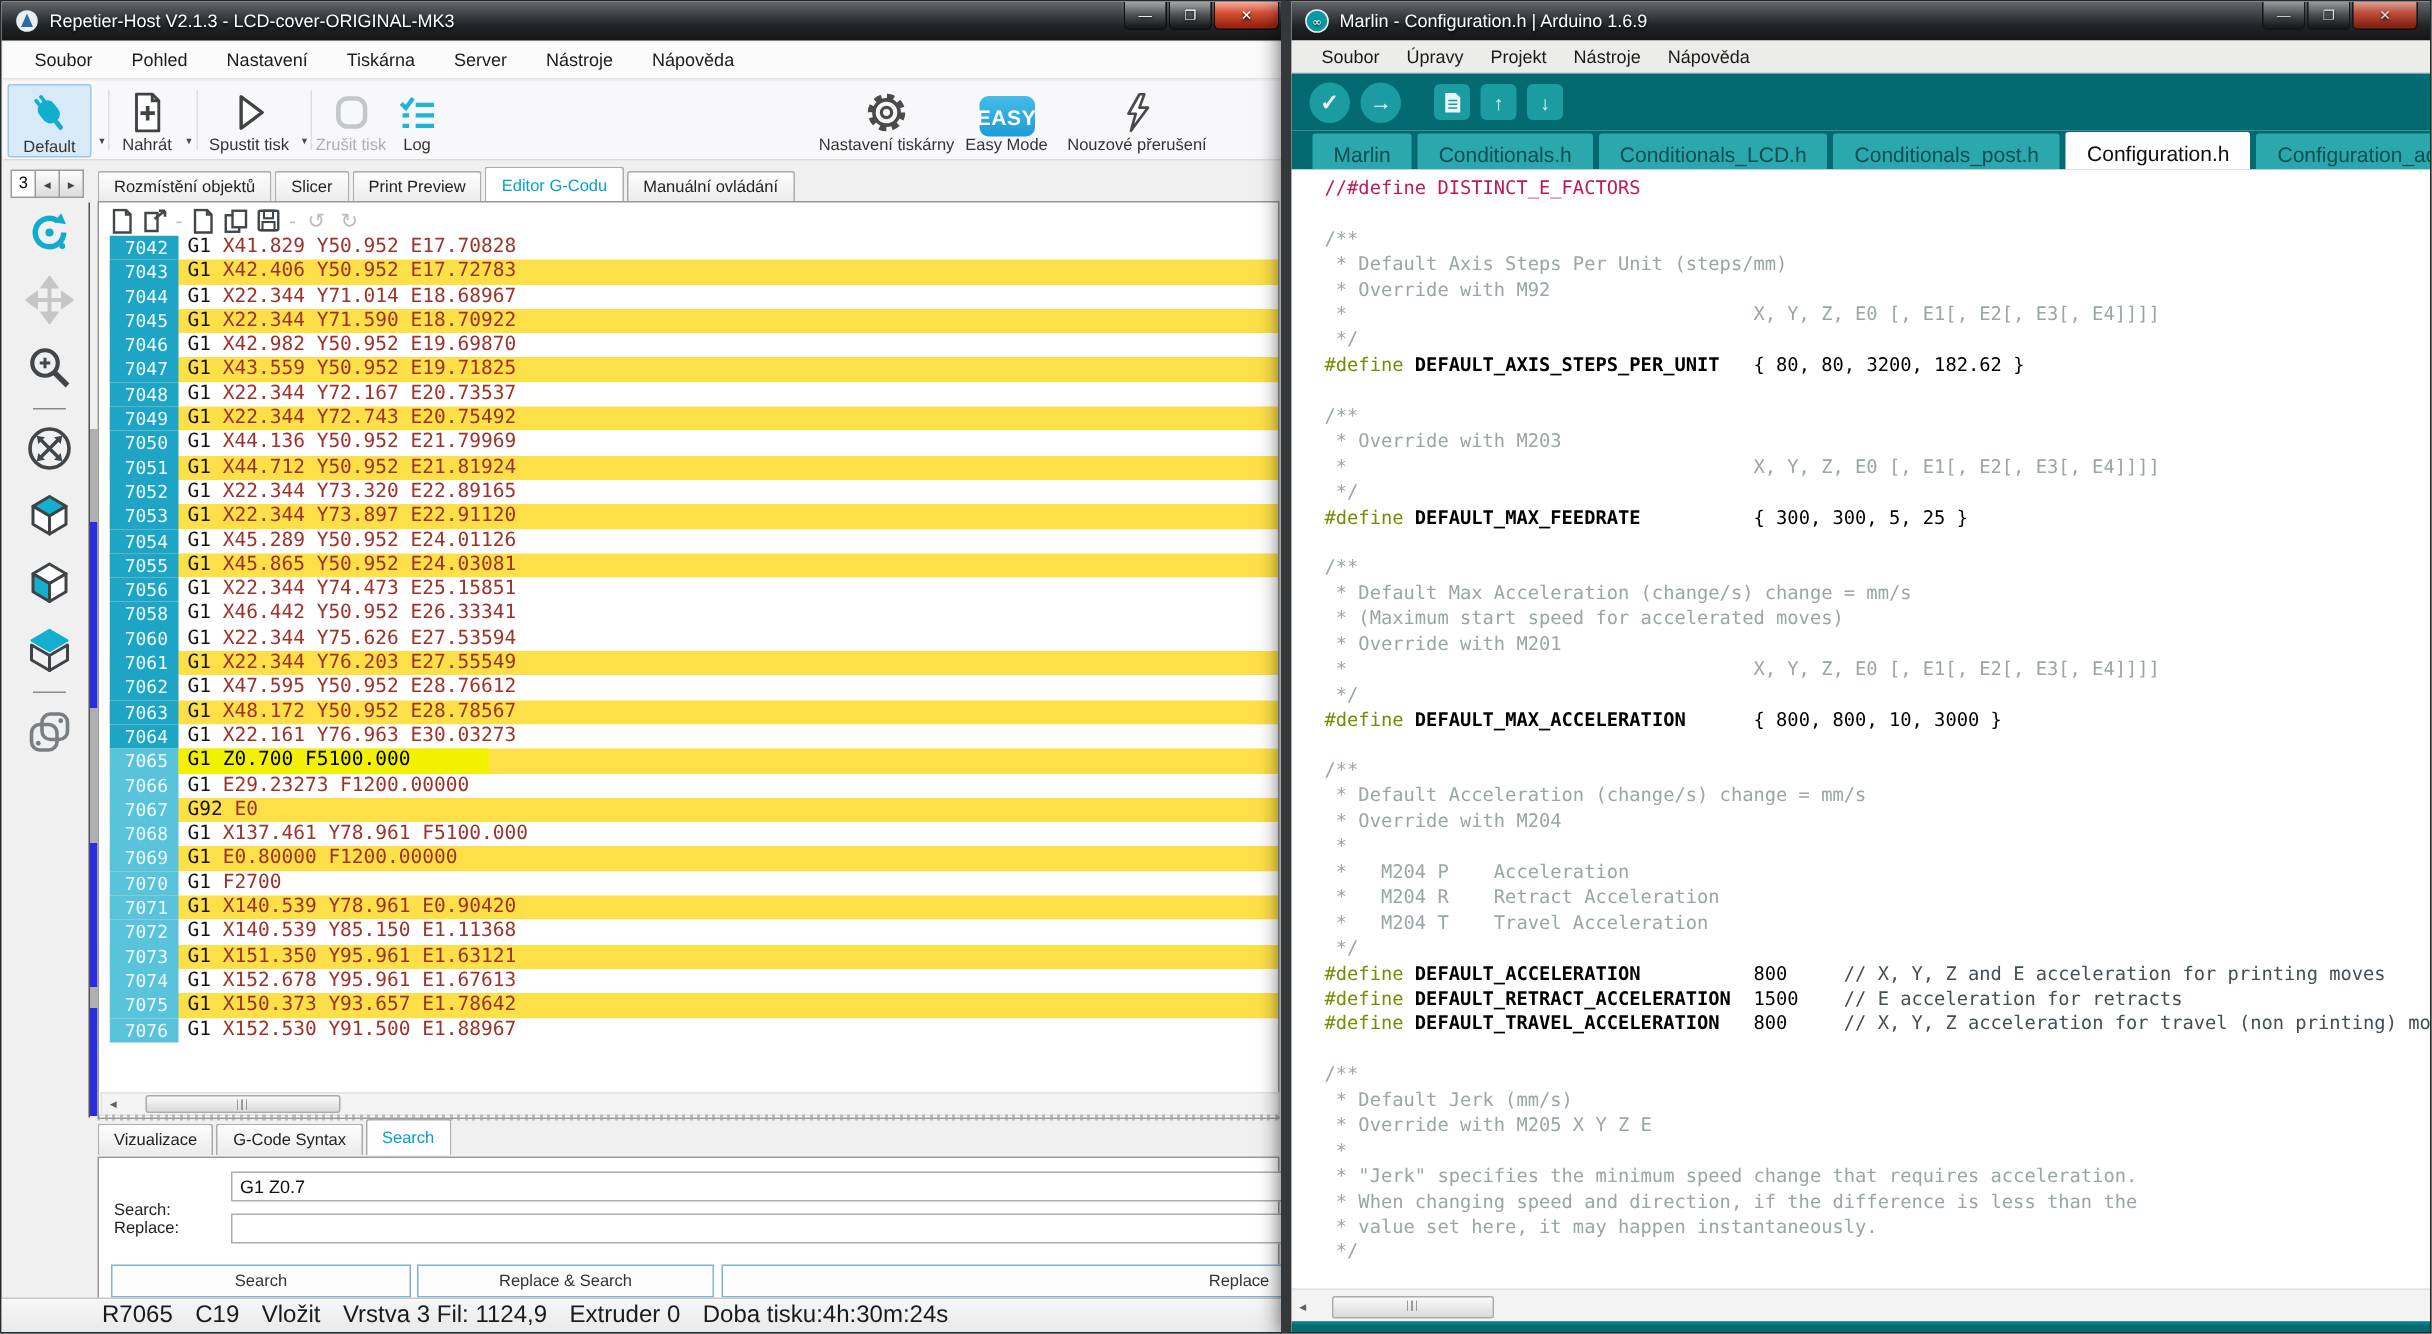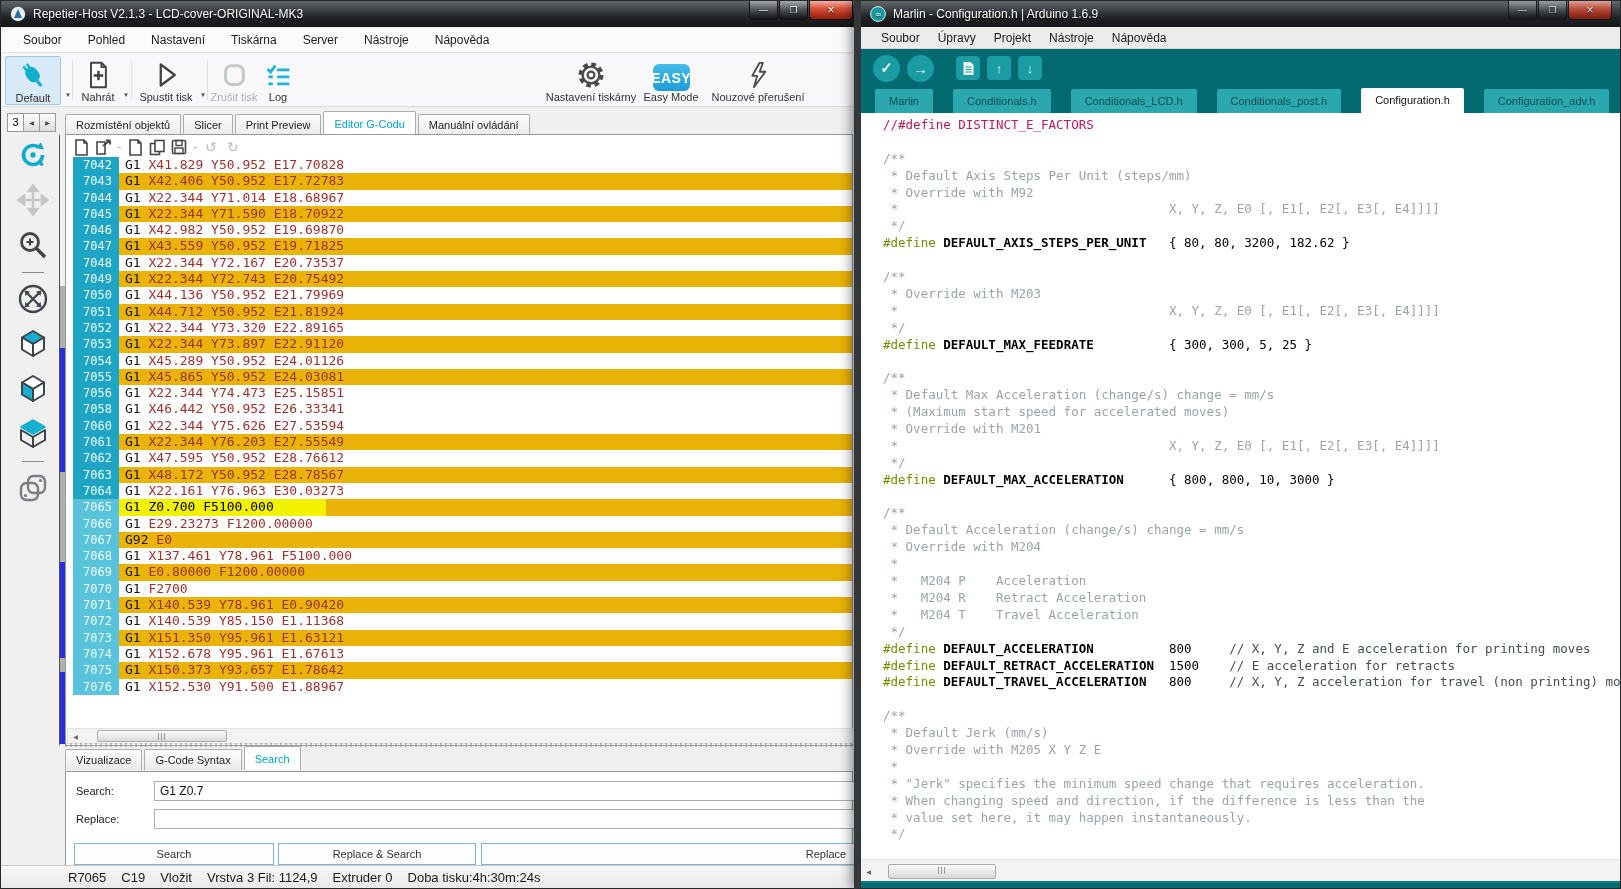--- a/index.html
+++ b/index.html
@@ -35,58 +35,58 @@
   .spinval{width:17px;border:1px solid #9a9a9a;background:#fff;text-align:center;line-height:17px;font-size:11px}
   .spinbtn{width:16px;border:1px solid #9a9a9a;border-left:none;background:linear-gradient(#fdfdfd,#dcdcdc);display:flex;align-items:center;justify-content:center;font-size:6px;color:#444}
   
   .panel{position:absolute;background:#fff;border:1px solid #989898}
   #editor-panel{left:64px;top:133px;width:788px;height:612px}
   .etoolbar{position:absolute;left:7px;top:3px;height:18px;display:flex;align-items:center;gap:5px;color:#888;font-size:12px}
   .eticon{display:flex;align-items:center;justify-content:center;width:17px;height:17px}
   .glyph-undo{font-size:14px;color:#BDBDBD}
   #gcode{position:absolute;left:7px;top:22px;width:779px;height:571px;font-family:"DejaVu Sans Mono",monospace;font-size:13px;overflow:hidden}
   .grow{display:flex;height:16.3px;line-height:16.3px;background:#fff}
-  .grow.alt{background:#eab308}
+  .grow.alt{background:#fde047}
   .gln{width:46px;flex:none;background:#1EA5C6;color:#EDFBFF;text-align:right;padding-right:7px;font-size:12px}
   .gln.light{background:#59C3DB}
   .gtext{padding-left:6px;white-space:pre}
   .cmd{color:#141414}
   .par{color:#9E312A}
   .gtext.hl{background:#F2F200;color:#000;padding-right:52px}
   .hscroll{position:absolute;background:#F3F3F3;border:1px solid #E2E2E2;display:flex;align-items:center}
   #rep-hscroll{left:1px;top:593px;width:786px;height:16px}
   .harrow{width:15px;text-align:center;font-size:6px;color:#606060}
   .hthumb{position:relative;height:12px;background:linear-gradient(#FAFAFA,#DADADA);border:1px solid #ABABAB;border-radius:2px}
   .hthumb::after{content:"";position:absolute;left:50%;top:2px;width:8px;height:7px;margin-left:-4px;background:repeating-linear-gradient(90deg,#9a9a9a 0 1px,transparent 1px 3px)}
   #rep-hscroll .hthumb{width:130px;margin-left:14px}
   .splitter{position:absolute;left:64px;top:747px;width:788px;height:4px;background:repeating-linear-gradient(90deg,#9f9f9f 0 2px,transparent 2px 5px);opacity:.65;top:742px}
   
   #search-panel{left:64px;top:770px;width:788px;height:96px}
   .flabel{position:absolute;font-size:11px;color:#222}
   .field{position:absolute;height:20px;border:1px solid #ABADB3;background:#fff;font-size:12px;padding:8px 5px;font-family:"Liberation Sans",sans-serif;color:#111}
   .sbtn{position:absolute;height:22px;background:#FDFDFD;border:1px solid #7EB4D8;font-size:11px;color:#333;text-align:center;line-height:20px;overflow:hidden;white-space:nowrap}
   
-  .statusbar{position:absolute;left:0;right:0;bottom:0;height:23px;background:linear-gradient(#F7F7F7,#E9E9E9);border-top:1px solid #C8C8C8;display:flex;align-items:center;padding-left:67px;font-size:13px;color:#1a1a1a}
+  .statusbar{position:absolute;left:0;right:0;bottom:0;height:23px;background:linear-gradient(#F7F7F7,#E9E9E9);border-top:1px solid #C8C8C8;display:flex;align-items:center;padding-left:67px;font-size:16px;color:#1a1a1a}
   .stseg{margin-right:15px;white-space:nowrap}
   
   #side-toolbar{position:absolute;left:8px;top:136px;width:48px}
   .sicon{width:38px;height:36px;margin:0 auto 9px;display:flex;align-items:center;justify-content:center}
   .side-sep{width:22px;height:1px;background:#8a8a8a;margin:0 auto 8px}
   .strip-line{position:absolute;left:58px;top:134px;width:1px;height:610px;background:#4f5254}
   .strip{position:absolute;left:59px;top:285px;width:12px;height:458px;background:#AFAFAF}
   .strip .bseg{position:absolute;left:0;width:12px;background:#2B2BDF}
   
   .amenu{position:absolute;top:26px;left:0;right:0;height:22px;background:#ECECEA;border-bottom:1px solid #D5D5D3;display:flex;align-items:center;padding-left:11px}
   .amitem{padding:3px 9px;font-size:12px;color:#1a1a1a}
   .atoolbar{position:absolute;top:48px;left:0;right:0;height:38px;background:#026A70;display:flex;align-items:center;gap:7px;padding-left:12px}
   .abtn{width:27px;height:27px;border-radius:50%;background:#1B9CA3;display:flex;align-items:center;justify-content:center;color:#E8F5F5;font-size:15px;font-weight:bold}
   .abtn.sq{border-radius:4px;width:24px;height:24px;font-size:13px}
   .abtn-gap{width:8px}
   .atabbar{position:absolute;top:86px;left:0;right:0;height:26px;background:#026A70;display:flex;align-items:flex-end;padding-left:14px;overflow:hidden}
-  .atab{height:24px;background:#2BA8AD;color:#0B4F53;font-size:11px;padding:6px 14px 0;margin-right:20px;border-radius:2px 2px 0 0;white-space:nowrap}
+  .atab{height:24px;background:#2BA8AD;color:#0B4F53;font-size:14px;padding:6px 14px 0;margin-right:4px;border-radius:2px 2px 0 0;white-space:nowrap}
   .atab.active{background:#fff;color:#101010;height:25px}
   #ino-code{position:absolute;top:112px;left:0;right:0;height:746px;background:#fff;padding:4px 0 0 22px;font-family:"DejaVu Sans Mono",monospace;font-size:12.5px;overflow:hidden}
   .cline{height:16.9px;line-height:16.9px;white-space:pre}
   .c1{color:#be185d}
   .c2{color:#9AA5A6}
   .ik{color:#728E00}
   .in{font-weight:bold;color:#000}
   .iv{color:#000}
   .ic{color:#434f54}
   #ard-hscroll{left:0;top:858px;width:760px;height:24px;border-left:none;border-right:none}
@@ -493,21 +493,21 @@
   </div>
 
   <div class="splitter"></div>
 
   <div class="tabs" id="rep-btabs">
       <div class="tab">Vizualizace</div>
       <div class="tab">G-Code Syntax</div>
       <div class="tab active">Search</div>
     </div>
   <div class="panel" id="search-panel">
-    <div class="flabel" style="left:10px;top:13px">Search:</div>
+    <div class="flabel" style="left:10px;top:29px">Search:</div>
     <input class="field" style="left: 88px; top: 9px; width: 742px;" value="G1 Z0.7">
     <div class="flabel" style="left:10px;top:41px">Replace:</div>
     <input class="field" style="left: 88px; top: 37px; width: 742px;" value="">
     <div class="sbtn" style="left:8px;top:71px;width:200px">Search</div>
     <div class="sbtn" style="left:212px;top:71px;width:198px">Replace &amp; Search</div>
     <div class="sbtn" style="left:415px;top:71px;width:690px">Replace</div>
   </div>
 
   <div class="statusbar" id="rep-status">
       <div class="stseg">R7065</div>

